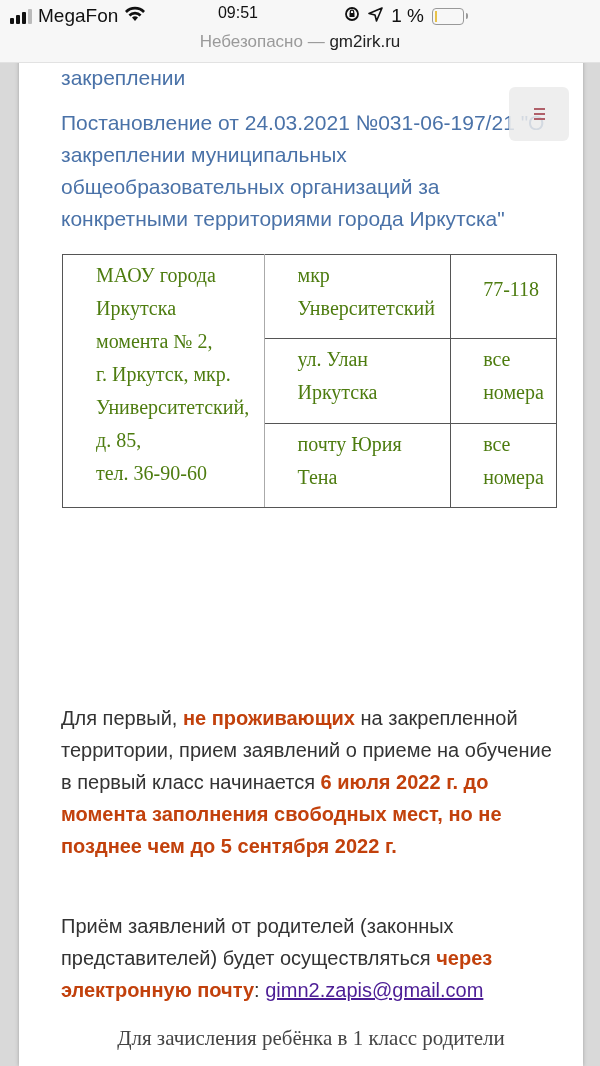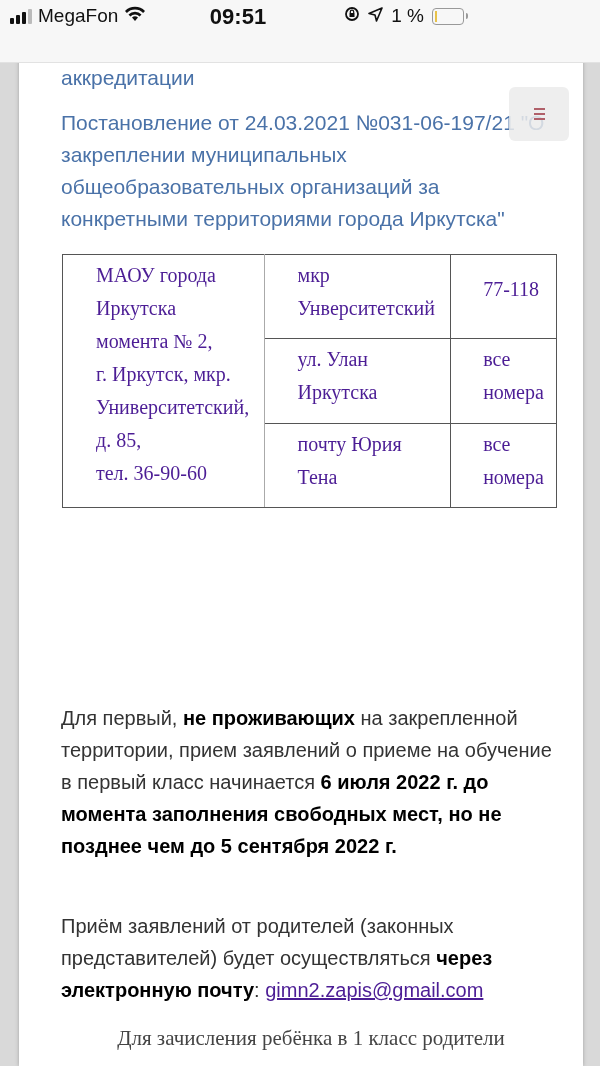--- a/index.html
+++ b/index.html
@@ -12,21 +12,21 @@
     .topbar {
       position: absolute; left: 0; top: 0; width: 600px; height: 62px;
       background: #f7f7f7; z-index: 5;
       border-bottom: 1px solid #e2e2e2;
     }
     .status {
       position: absolute; left: 0; top: 0; width: 476px; height: 32px;
       font-size: 19px; color: #111;
     }
     .status .left { position: absolute; left: 10px; top: 5px; display: flex; align-items: center; gap: 6px; }
-    .status .center { position: absolute; left: 0; right: 0; top: 4px; text-align: center; font-weight: bold; font-size: 22px; }
+    .status .center { position: absolute; left: 0; right: 0; top: 4px; text-align: center; font-weight: normal; font-size: 16px; }
     .status .right { position: absolute; right: 12px; top: 5px; display: flex; align-items: center; gap: 8px; }
     .signal { display: flex; align-items: flex-end; gap: 2px; height: 16px; }
     .signal i { display: block; width: 4px; background: #111; border-radius: 1px; }
     .signal i.off { background: #bbb; }
     .battery {
       width: 30px; height: 15px; border: 1.5px solid #999; border-radius: 4px; position: relative;
     }
     .battery::before { content: ""; position: absolute; left: 2px; top: 2px; width: 2px; height: 11px; background: #e8c24a; }
     .battery::after { content: ""; position: absolute; right: -5px; top: 4px; width: 2px; height: 6px; background: #999; border-radius: 0 2px 2px 0; }
     .urlbar {
@@ -50,34 +50,34 @@
       background: rgba(235,235,235,0.85); border-radius: 6px; z-index: 3;
       display: flex; align-items: center; justify-content: center;
     }
     .menu-btn .bars { display: flex; flex-direction: column; gap: 3px; }
     .menu-btn .bars i { display: block; width: 11px; height: 2px; background: #b0606a; }
 
     
     table.terr {
       position: absolute; left: 62px; top: 254px; width: 495px; height: 254px;
       border-collapse: collapse;
-      font-family: "Liberation Serif", serif; font-size: 20px; color: #4c1d95; line-height: 33px;
+      font-family: "Liberation Serif", serif; font-size: 20px; color: #4d7c0f; line-height: 33px;
     }
     table.terr td { border: 1.5px solid #555; vertical-align: top; padding: 4px 0 0 0; }
     td.c1 { width: 204px; padding-left: 33px !important; padding-top: 4px; border-right-color: #aaa !important; }
     td.c2 { width: 188px; padding-left: 32px !important; }
     td.c3 { width: 101px; padding-left: 32px !important; }
     td.c3.num { padding-top: 18px !important; }
 
     
     .para {
       position: absolute; left: 61px; width: 500px;
       font-size: 20px; line-height: 32px; color: #333;
     }
-    .para b { color: #000000; }
+    .para b { color: #c2410c; }
     .para a.email { color: #4c1d95; text-decoration: underline; font-weight: normal; }
     .para.serif { font-family: "Liberation Serif", serif; font-size: 21px; color: #444; text-align: center; }
   </style>
 </head>
 <body>
 
 <div class="card"></div>
 
 <div class="topbar">
   <div class="status">
@@ -108,23 +108,27 @@
       </span>
       <span>
         <svg width="15" height="15" viewBox="0 0 15 15">
             <path d="M14 1 L1 6.5 L7 8 L8.5 14 Z" fill="none" stroke="#111" stroke-width="1.6" stroke-linejoin="round"></path>
           </svg>
       </span>
       <span>1 %</span>
       <span class="battery"></span>
     </div>
   </div>
+  <div class="urlbar">
+    <span class="insecure">Небезопасно —</span>
+    <span class="domain">gm2irk.ru</span>
+  </div>
 </div>
 
-<div class="link-block" style="top:62px;">аккредитации</div>
+<div class="link-block" style="top:62px;">закреплении</div>
 
 <div class="link-block" style="top:107px;">Постановление от 24.03.2021 №031-06-197/21 "О закреплении муниципальных общеобразовательных организаций за конкретными территориями города Иркутска"</div>
 
 <div class="menu-btn">
   <span class="bars">
       <i></i>
       <i></i>
       <i></i>
     </span>
 </div>

